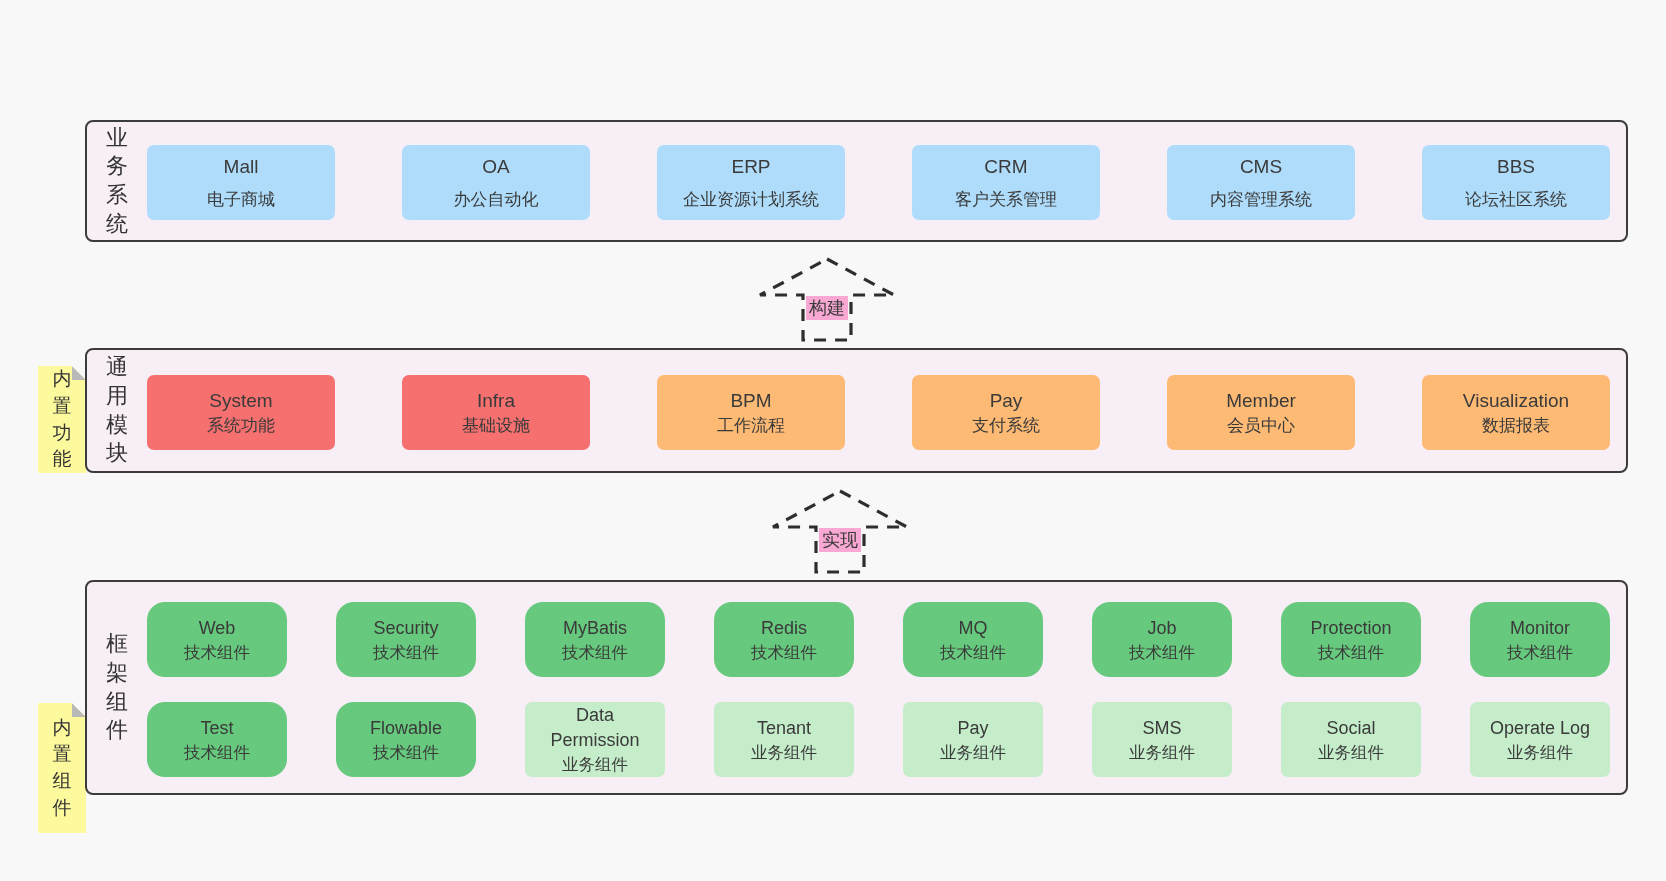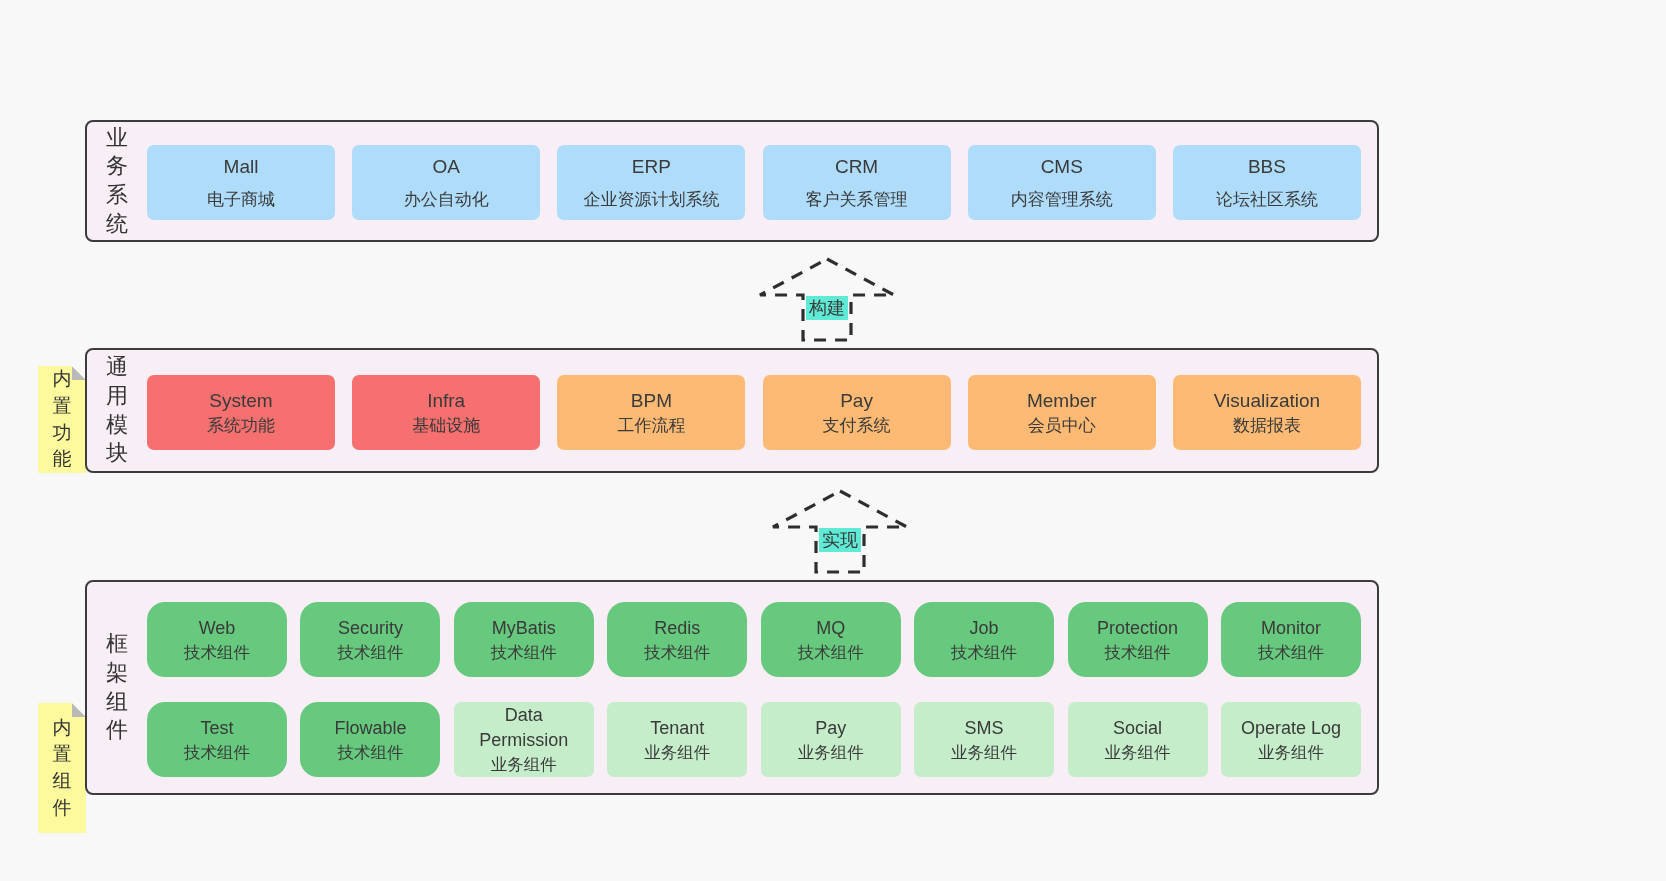--- a/index.html
+++ b/index.html
@@ -1,20 +1,20 @@
 <!DOCTYPE html>
 <html><head>
 <meta charset="utf-8">
 <style>
   * { margin:0; padding:0; box-sizing:border-box; }
   body { font-family:"Liberation Sans","DejaVu Sans",sans-serif; background:#f8f8f8; }
   #stage { position:relative; width:1666px; height:881px; background:#f8f8f8; overflow:hidden; color:#3a3a3a; }
 
   .panel {
-    position:absolute; left:85px; width:1294px;
+    position:absolute; left:85px; width:1543px;
     background:#f8eef6; border:2px solid #3c3c3c; border-radius:8px; z-index:2;
   }
   .panel-label {
     position:absolute; left:0; top:0; bottom:0; width:60px;
     display:flex; align-items:center; justify-content:center;
   }
   .vtext {
     width:1.1em; word-break:break-all; text-align:center;
     font-size:22px; line-height:1.3; color:#333; font-weight:400;
   }
@@ -50,21 +50,21 @@
   .note::after {
     content:""; position:absolute; top:0; right:0; width:14px; height:14px;
     background:#b9b9b9; clip-path:polygon(0 0, 100% 100%, 0 100%);
   }
   .note .vtext { font-size:19px; line-height:1.4; }
 
   .arrow { position:absolute; width:140px; height:88px; z-index:3; }
   .arrow svg { display:block; width:100%; height:100%; }
   .arrow-label {
     position:absolute; left:50%; top:41px; transform:translateX(-50%);
-    background:#5eead4; padding:0 3px; font-size:18px; color:#3a3a3a; white-space:nowrap;
+    background:#f9a8d4; padding:0 3px; font-size:18px; color:#3a3a3a; white-space:nowrap;
   }
 </style>
 </head>
 <body>
 
 <div id="stage">
 
   <div class="panel" style="top:120px; height:122px;">
     <div class="panel-label">
       <div class="vtext">业务系统</div>

